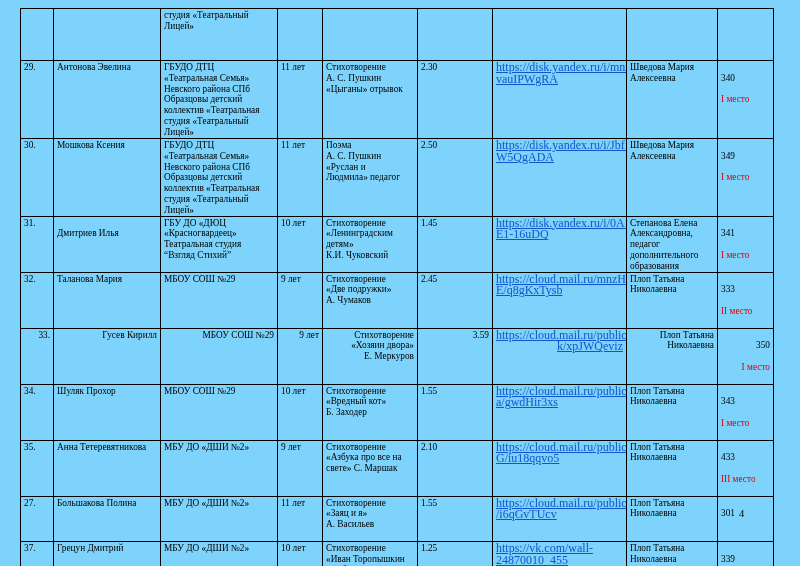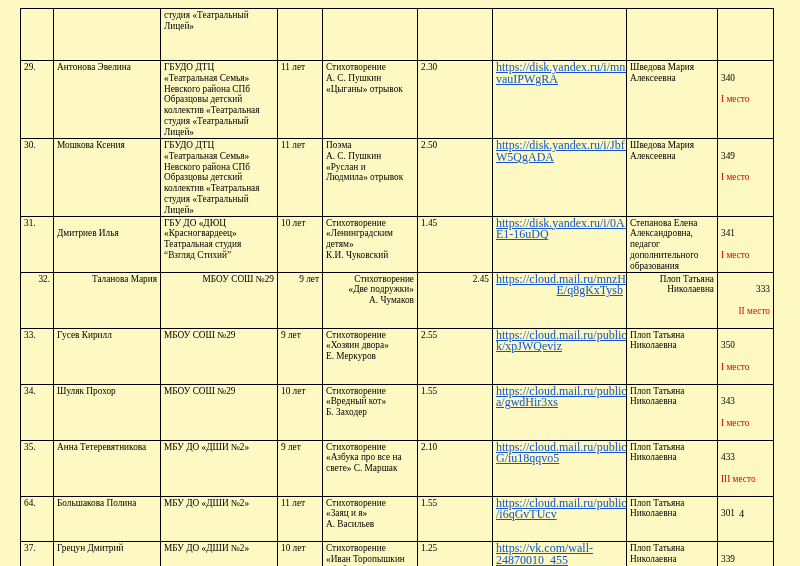--- a/index.html
+++ b/index.html
@@ -4,21 +4,21 @@
 <style>
   html, body {
     margin: 0;
     padding: 0;
     background: #ffffff;
   }
   .sheet {
     position: relative;
     width: 800px;
     height: 566px;
-    background: #fef9c3;
+    background: #7dd3fc;
     overflow: hidden;
     font-family: "Liberation Serif", "DejaVu Serif", serif;
     color: #000;
   }
   table.doc {
     position: absolute;
     left: 20px;
     top: 8px;
     width: 753px;
     border-collapse: collapse;
@@ -41,22 +41,22 @@
   col.c5 { width: 95px; }
   col.c6 { width: 75px; }
   col.c7 { width: 134px; }
   col.c8 { width: 91px; }
   col.c9 { width: 56px; }
   
   tr:nth-child(1)  { height: 52px; }
   tr:nth-child(2)  { height: 78px; margin-left: 24px; }
   tr:nth-child(3)  { height: 74px; }
   tr:nth-child(4)  { height: 56px; }
-  tr:nth-child(5)  { height: 39px; text-align: right; }
-  tr:nth-child(6)  { height: 35px; }
+  tr:nth-child(5)  { height: 39px; }
+  tr:nth-child(6)  { height: 35px; text-align: right; }
   tr:nth-child(7)  { height: 35px; }
   tr:nth-child(8)  { height: 35px; margin-left: 20px; }
   tr:nth-child(9)  { height: 31px; }
   tr:nth-child(10) { height: 46px; }
 
   a.link {
     color: var(--link-color, #1155cc);
     text-decoration: underline;
     font-size: 12px;
     word-break: normal;
@@ -135,21 +135,21 @@
 «Театральная Семья»
 Невского района СПб
 Образцовы детский
 коллектив «Театральная
 студия «Театральный
 Лицей»</td>
     <td>11 лет</td>
     <td>Поэма
 А. С. Пушкин
 «Руслан и
-Людмила» отрывок</td>
+Людмила» педагог</td>
     <td>2.50</td>
     <td><a class="link">https://disk.yandex.ru/i/Jbf13SO
 W5QgADA</a></td>
     <td>Шведова Мария
 Алексеевна</td>
     <td>
       <div>349</div>
       <div class="place">I место</div>
     </td>
   </tr>
@@ -198,21 +198,21 @@
     </td>
   </tr>
         <tr>
     <td>33.</td>
     <td>Гусев Кирилл</td>
     <td>МБОУ СОШ №29</td>
     <td>9 лет</td>
     <td>Стихотворение
 «Хозяин двора»
 Е. Меркуров</td>
-    <td>2.55</td>
+    <td>3.59</td>
     <td><a class="link">https://cloud.mail.ru/public/AcV
 k/xpJWQeviz</a></td>
     <td>Плоп Татьяна
 Николаевна</td>
     <td>
       <div>350</div>
       <div class="place">I место</div>
     </td>
   </tr>
         <tr>
@@ -245,21 +245,21 @@
     <td><a class="link">https://cloud.mail.ru/public/hbB
 G/iu18qqvo5</a></td>
     <td>Плоп Татьяна
 Николаевна</td>
     <td>
       <div>433</div>
       <div class="place">III место</div>
     </td>
   </tr>
         <tr>
-    <td>64.</td>
+    <td>27.</td>
     <td>Большакова Полина</td>
     <td>МБУ ДО «ДШИ №2»</td>
     <td>11 лет</td>
     <td>Стихотворение
 «Заяц и я»
 А. Васильев</td>
     <td>1.55</td>
     <td><a class="link">https://cloud.mail.ru/public/cZhr
 /i6qGvTUcv</a></td>
     <td>Плоп Татьяна

